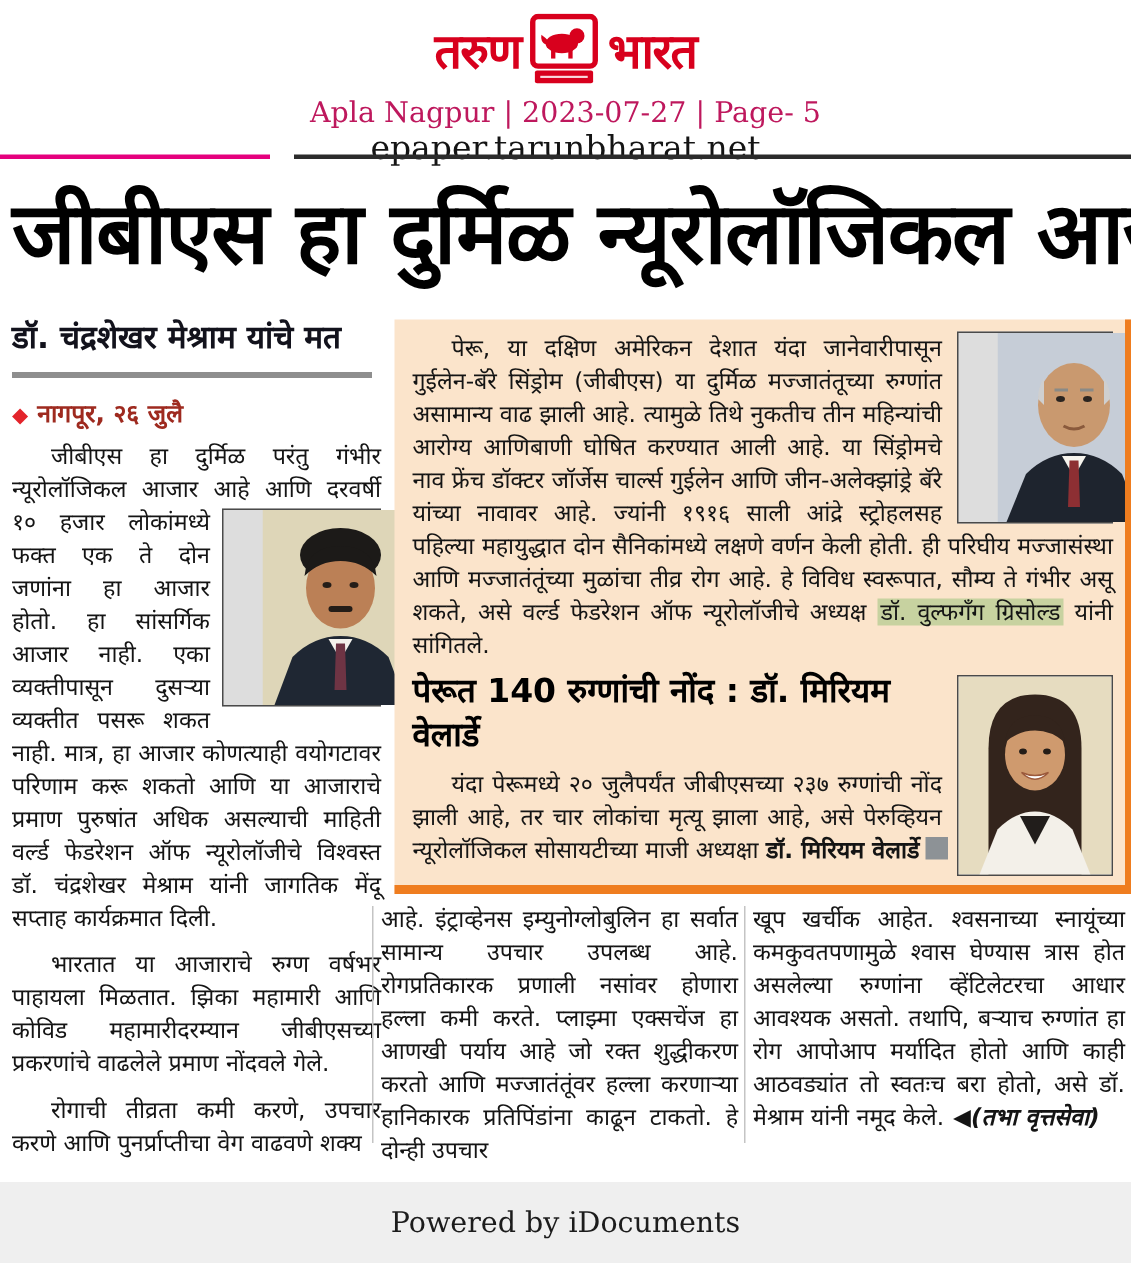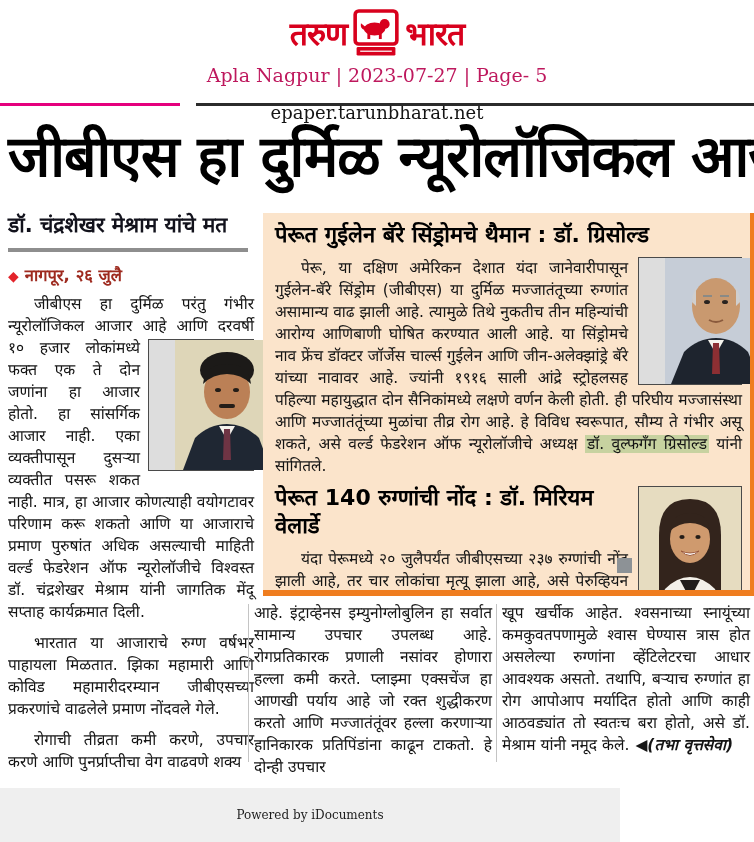--- a/index.html
+++ b/index.html
@@ -7,21 +7,21 @@
   .page {
     position:relative; width:754px; height:842px; background:#fff;
     font-family:"DejaVu Sans", sans-serif; overflow:hidden; margin:0 auto;
   }
   
   .masthead { position:absolute; top:6px; left:0; width:754px; text-align:center; }
   .logo-row { display:flex; align-items:center; justify-content:center; gap:6px; height:56px; }
   .logo-text { color:#d8001d; font-weight:800; font-size:32px; line-height:1; letter-spacing:-1px; }
   .emblem { width:46px; height:50px; display:block; }
   .edition-line { font-family:"DejaVu Serif","Liberation Serif",serif; font-size:19px; color:#be185d; margin-top:2px; }
-  .site-line { font-family:"DejaVu Serif","Liberation Serif",serif; font-size:18px; color:#141414; margin-top:16px; }
+  .site-line { font-family:"DejaVu Serif","Liberation Serif",serif; font-size:22px; color:#141414; margin-top:1px; }
   .rule-magenta { position:absolute; top:103px; left:0; width:180px; height:3px; background:#e5007d; }
   .rule-dark { position:absolute; top:103px; left:196px; width:558px; height:3px; background:#2b2b2b; }
   
   .headline {
     position:absolute; top:112px; left:8px; width:746px;
     font-size:57px; font-weight:800; color:#000; line-height:1.55; letter-spacing:-1px;
     white-space:nowrap;
   }
   
   .left-col { position:absolute; left:8px; top:212px; width:246px; }
@@ -47,23 +47,23 @@
   .name-bold { font-weight:700; }
   .end-marker { position:absolute; left:354px; top:345px; width:15px; height:15px; background:#8d9296; }
   
   .col-rule { position:absolute; top:604px; width:1px; height:158px; background:#c4c4c4; }
   .col-rule-1 { left:248px; } .col-rule-2 { left:496px; }
   .col-mid { position:absolute; left:254px; top:602px; width:238px; }
   .col-right { position:absolute; left:502px; top:602px; width:248px; }
   .credit { font-style:italic; font-weight:600; margin-left:6px; white-space:nowrap; }
   
   .footer {
-    position:absolute; left:0; top:788px; width:620px; height:54px; background:#efefef;
+    position:absolute; left:0; top:788px; width:754px; height:54px; background:#efefef;
     display:flex; align-items:center; justify-content:center;
-    font-family:"DejaVu Serif","Liberation Serif",serif; font-size:12px; color:#1c1c1c;
+    font-family:"DejaVu Serif","Liberation Serif",serif; font-size:19px; color:#1c1c1c;
   }
 </style>
 </head>
 <body>
 
 <div class="page">
 
   <div class="masthead">
     <div class="logo-row">
       <span class="logo-text">तरुण</span>
@@ -107,21 +107,20 @@
           <path d="M8 130 L20 98 Q34 84 52 84 Q70 84 84 98 L96 130 Z" fill="#1f2733"></path>
           <polygon points="44,86 52,100 60,86" fill="#f4f2ec"></polygon>
           <polygon points="49,89 55,89 56,120 48,120" fill="#6e3444"></polygon>
         </svg></span><span>१० हजार लोकांमध्ये फक्त एक ते दोन जणांना हा आजार होतो. हा सांसर्गिक आजार नाही. एका व्यक्तीपासून दुसऱ्या व्यक्तीत पसरू शकत नाही. मात्र, हा आजार कोणत्याही वयोगटावर परिणाम करू शकतो आणि या आजाराचे प्रमाण पुरुषांत अधिक असल्याची माहिती वर्ल्ड फेडरेशन ऑफ न्यूरोलॉजीचे विश्वस्त डॉ. चंद्रशेखर मेश्राम यांनी जागतिक मेंदू सप्ताह कार्यक्रमात दिली.</span>
     </p>
     <p class="body-text indent">भारतात या आजाराचे रुग्ण वर्षभर पाहायला मिळतात. झिका महामारी आणि कोविड महामारीदरम्यान जीबीएसच्या प्रकरणांचे वाढलेले प्रमाण नोंदवले गेले.</p>
     <p class="body-text indent">रोगाची तीव्रता कमी करणे, उपचार करणे आणि पुनर्प्राप्तीचा वेग वाढवणे शक्य</p>
   </div>
 
   <div class="box">
-    <div class="box-heading">पेरूत गुईलेन बॅरे सिंड्रोमचे थैमान : डॉ. ग्रिसोल्ड</div>
     <p class="body-text indent">
       <span class="photo-float photo-grisold"><svg width="102" height="126" viewBox="0 0 102 126" aria-hidden="true">
           <rect width="102" height="126" fill="#c6cdd7"></rect>
           <ellipse cx="51" cy="48" rx="24" ry="28" fill="#c9996f"></ellipse>
           <path d="M27 44 Q27 36 31 30 L31 48 Z" fill="#cfcfcf"></path>
           <path d="M75 44 Q75 36 71 30 L71 48 Z" fill="#cfcfcf"></path>
           <ellipse cx="42" cy="44" rx="3" ry="2" fill="#2a2420"></ellipse>
           <ellipse cx="60" cy="44" rx="3" ry="2" fill="#2a2420"></ellipse>
           <rect x="38" y="37" width="9" height="2" fill="#8a8a86"></rect>
           <rect x="55" y="37" width="9" height="2" fill="#8a8a86"></rect>

